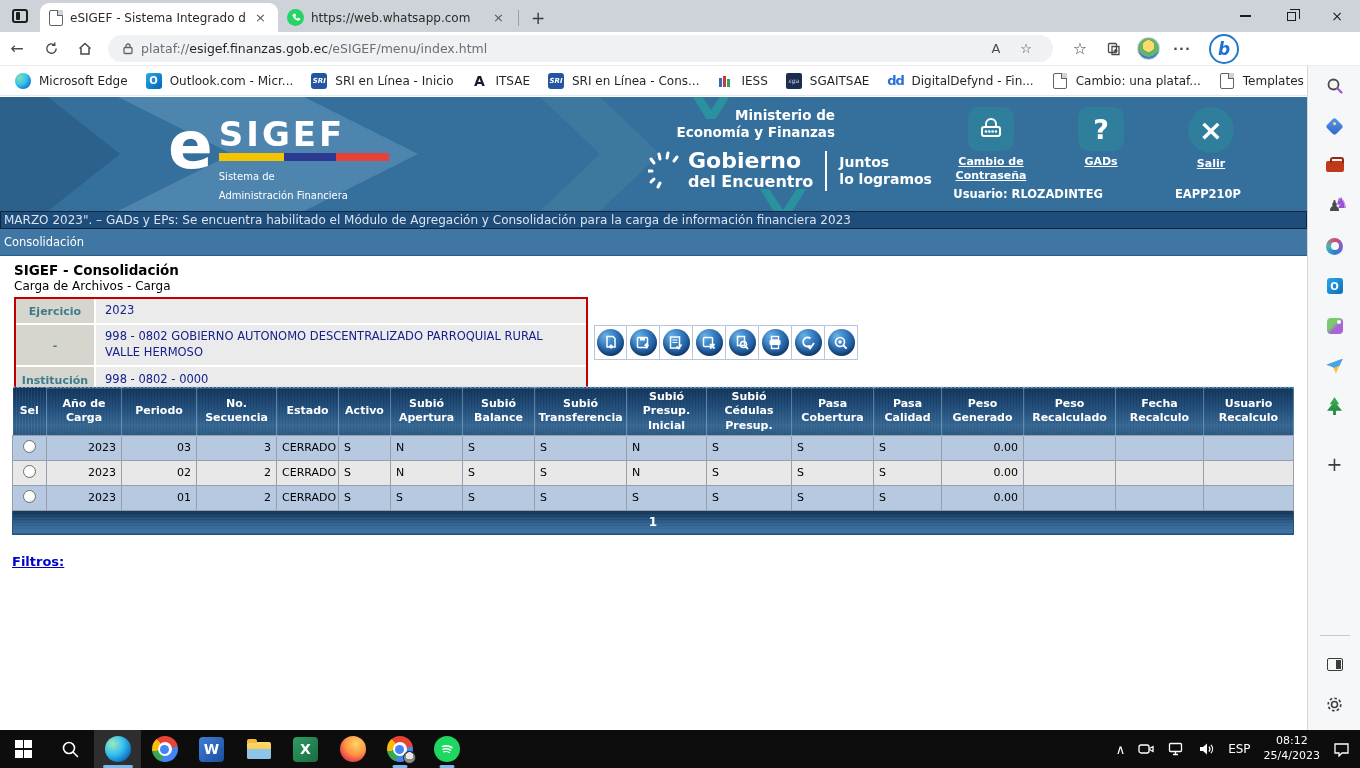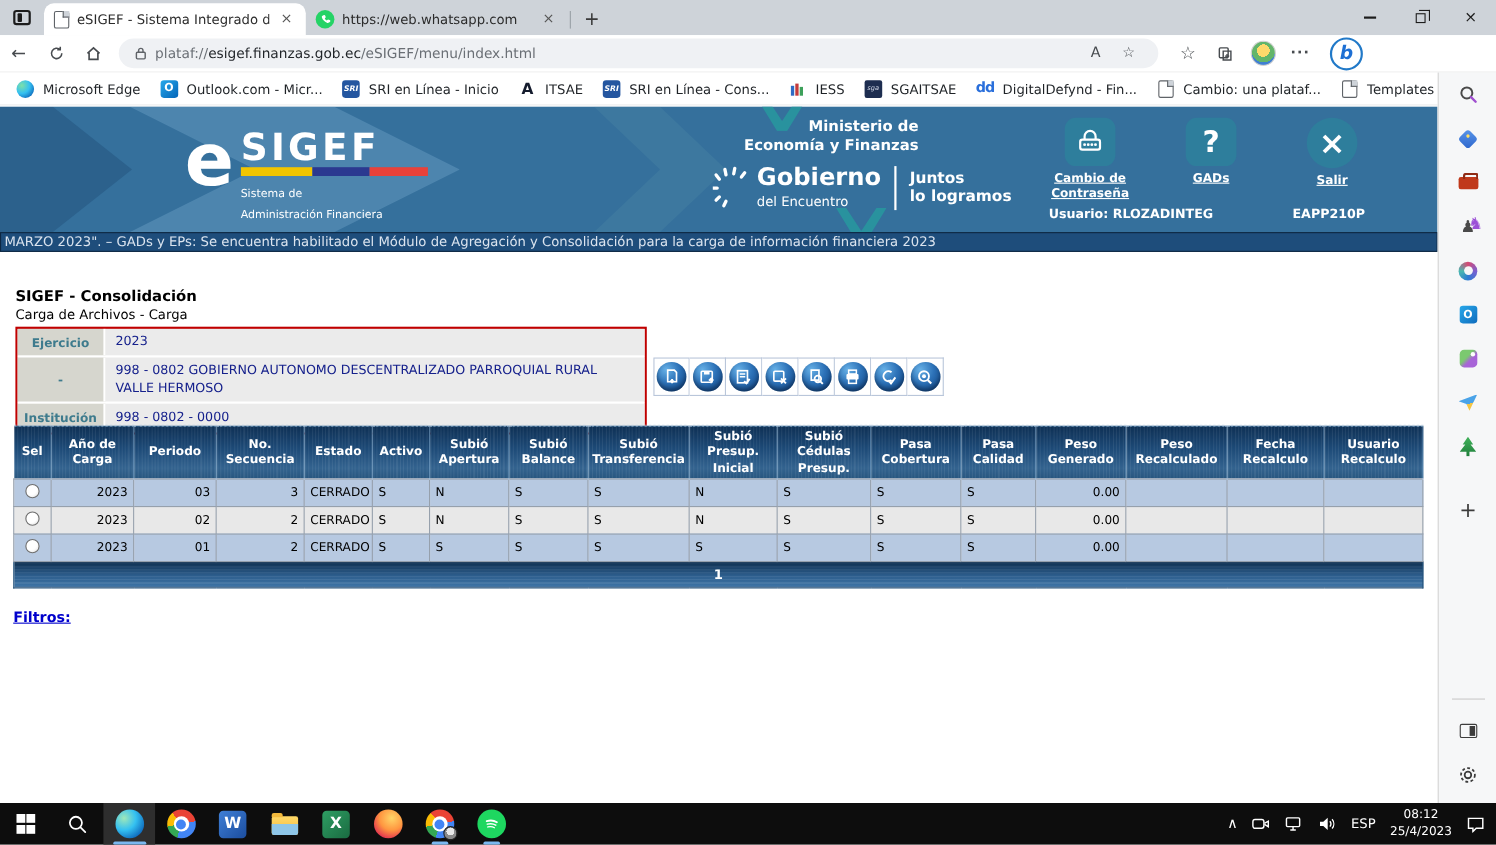--- a/index.html
+++ b/index.html
@@ -71,21 +71,21 @@
   .logo-e{font-size:66px;font-weight:bold;color:#fff;line-height:86px}
   .logo-right{margin-left:6px;padding-top:16px}
   .logo-name{font-size:34px;font-weight:bold;letter-spacing:3px;color:#fff;line-height:30px}
   .tricolor{display:flex;height:8px;width:170px;margin:3px 0 4px}
   .tricolor .y{flex:5;background:#f2c500}.tricolor .b{flex:4;background:#2b3990}.tricolor .r{flex:4;background:#e8413a}
   .logo-sub{font-size:10px;color:#fff;line-height:1.3}
   .ministry{position:absolute;left:560px;top:10px;width:275px;text-align:right;color:#fff;font-weight:bold;font-size:13.5px;line-height:1.25}
   .gov{position:absolute;left:648px;top:52px;display:flex;align-items:center;color:#fff}
   .gov-burst{margin-right:6px}
   .gov-name{font-size:22px;font-weight:bold;line-height:20px}
-  .gov-sub{font-size:12px;font-weight:normal}
+  .gov-sub{font-size:16px;font-weight:bold}
   .gov-div{width:2px;height:40px;background:#fff;margin:0 12px}
   .gov-slogan{font-size:14px;font-weight:bold;line-height:1.25}
   .hdr-actions{position:absolute;right:54px;top:10px;display:flex;gap:26px}
   .hact{display:flex;flex-direction:column;align-items:center;width:84px}
   .tile{width:46px;height:44px;background:#2e7e9c;border-radius:10px;display:flex;align-items:center;justify-content:center}
   .tile.round{border-radius:50%;height:46px}
   .hact-label{margin-top:4px;color:#fff;font-size:11px;font-weight:bold;text-decoration:underline;text-align:center;line-height:1.3}
   .qmark{color:#fff;font-size:27px;font-weight:bold}
   .xmark{color:#fff;font-size:29px;font-weight:bold;line-height:1}
   .hdr-user{position:absolute;right:66px;top:90px;display:flex;gap:72px;color:#fff;font-size:11.5px;font-weight:bold}
@@ -387,20 +387,23 @@
       </div>
 
       <div class="hdr-user">
         <span>Usuario: RLOZADINTEG</span>
         <span>EAPP210P</span>
       </div>
     </div>
 
     <div class="marquee">MARZO 2023". – GADs y EPs: Se encuentra habilitado el Módulo de Agregación y Consolidación para la carga de información financiera 2023</div>
 
+    <div class="menubar">
+      <span>Consolidación</span>
+    </div>
 
     <div class="content">
       <div class="pg-title">SIGEF - Consolidación</div>
       <div class="pg-sub">Carga de Archivos - Carga</div>
 
       <div class="form-box">
         <div class="f-row f-h1">
           <div class="f-label">Ejercicio</div>
           <div class="f-value">2023</div>
         </div>

